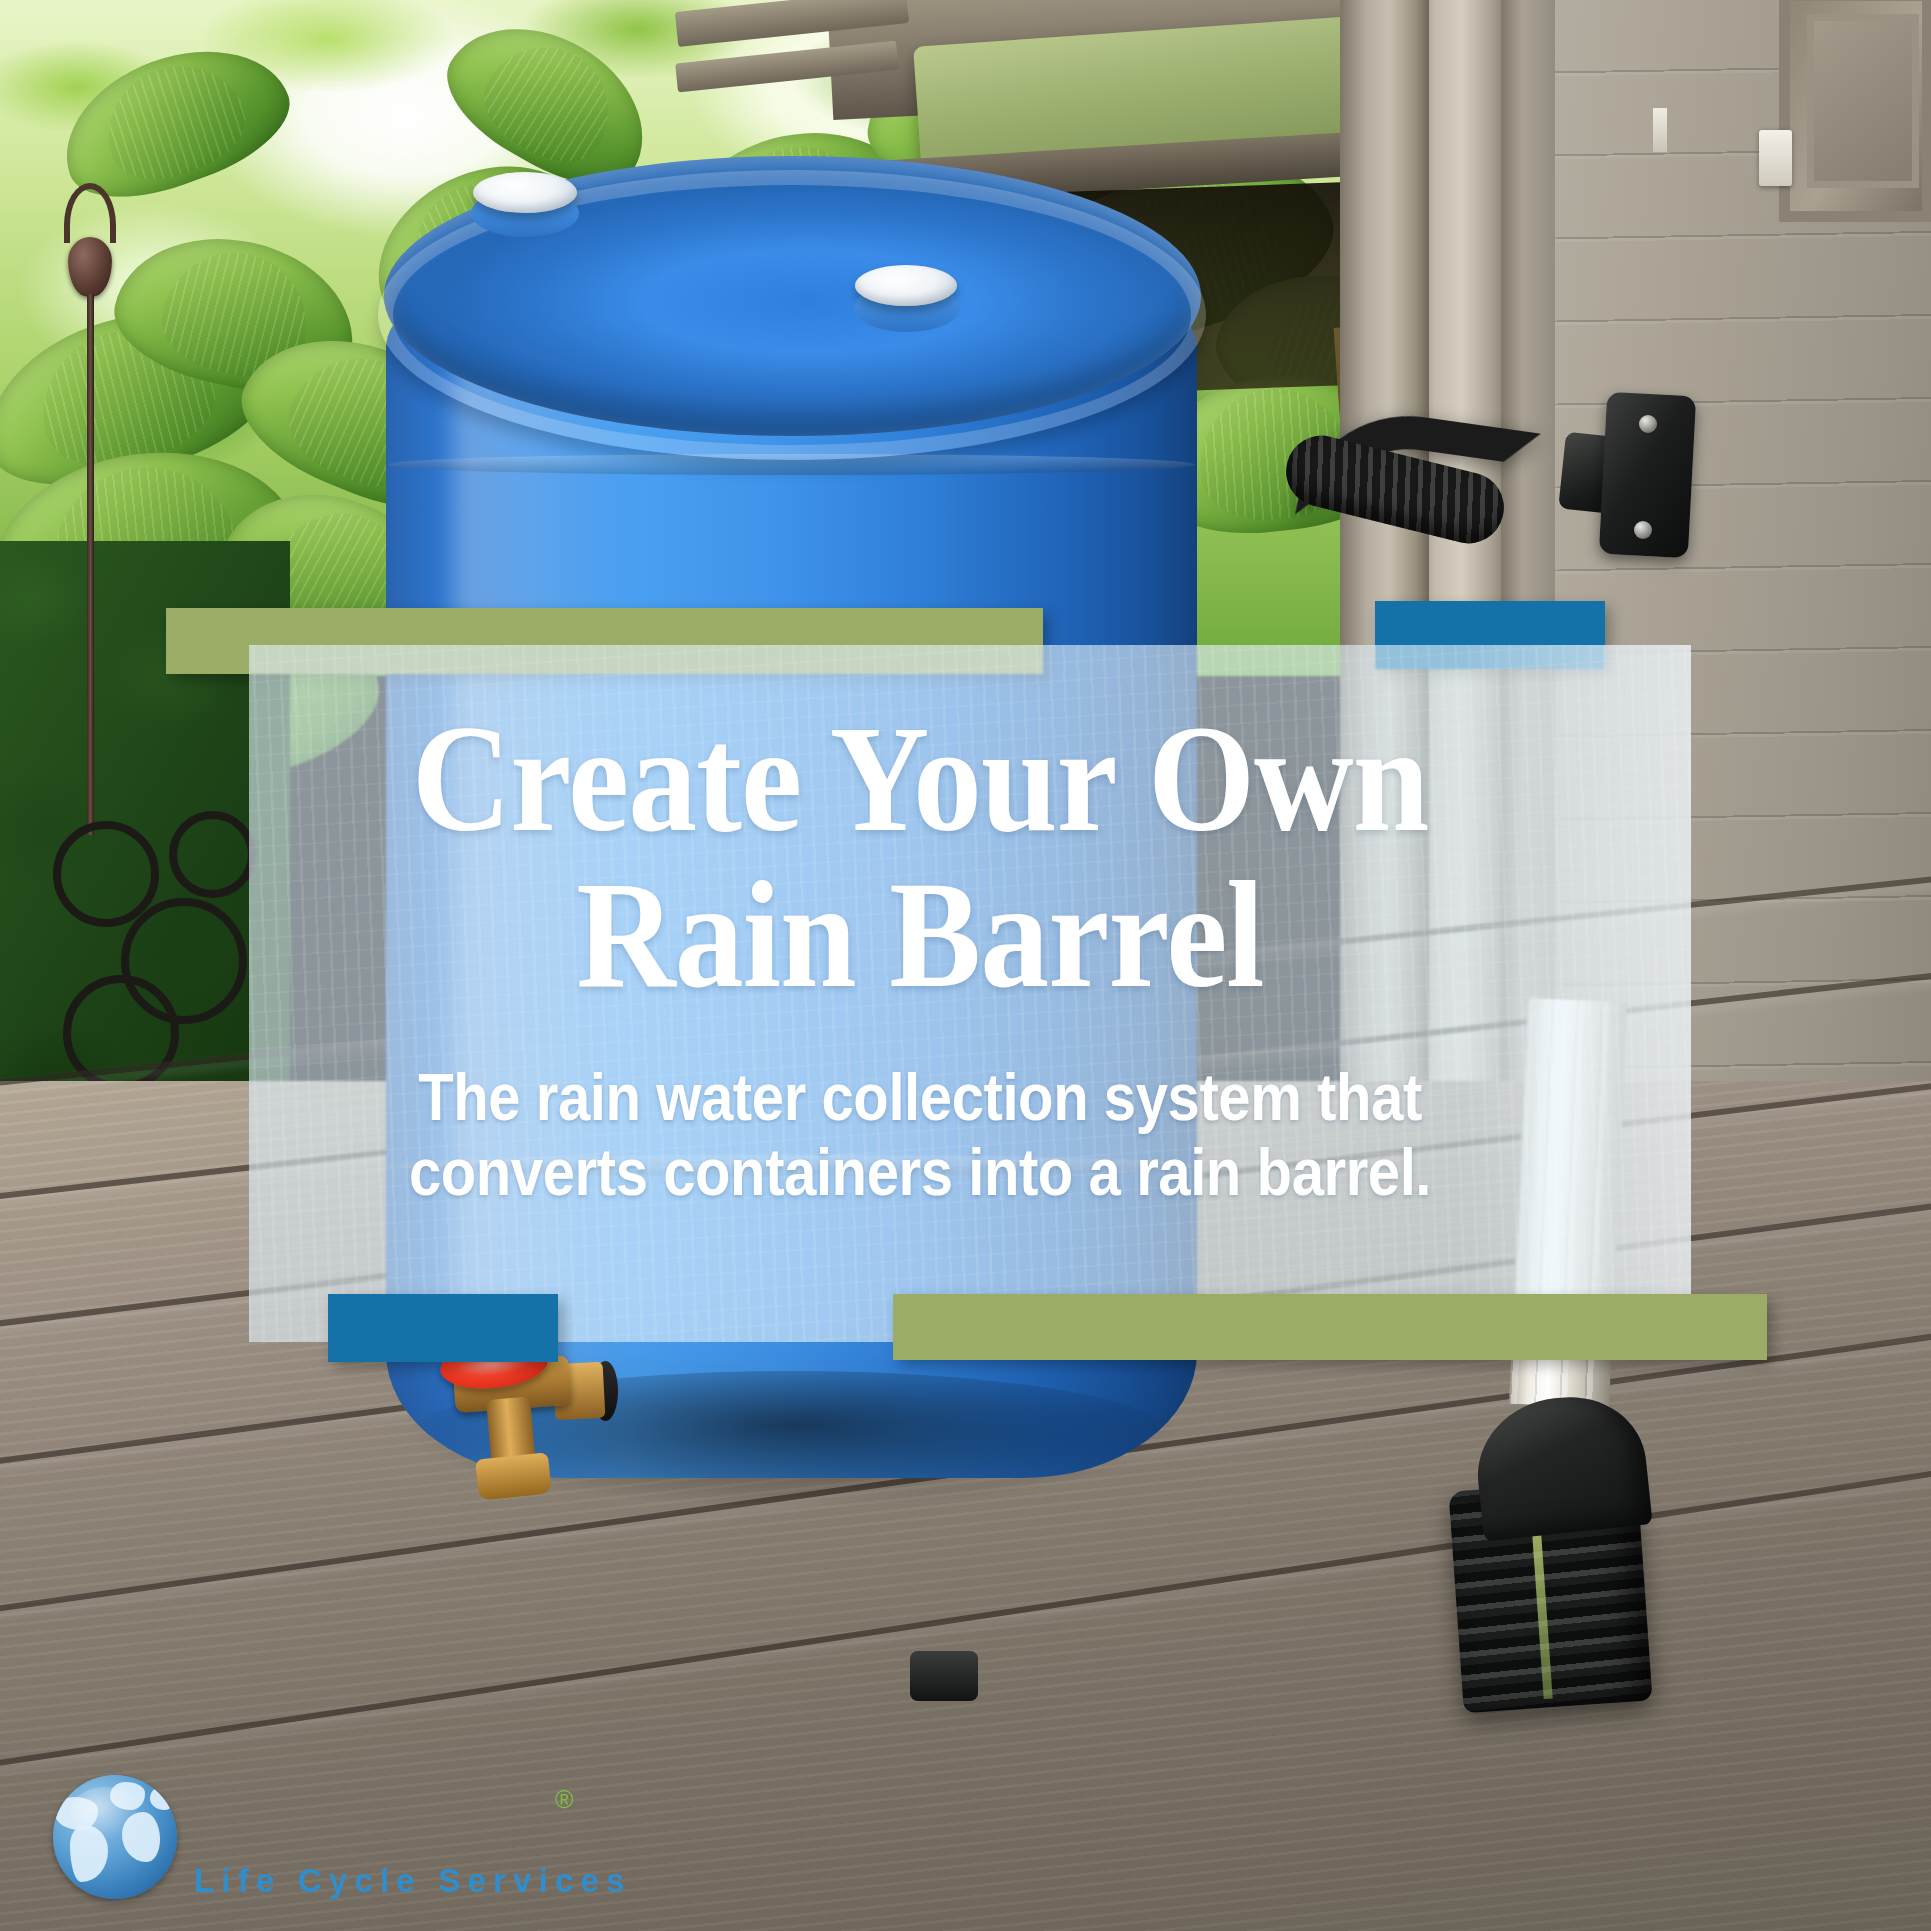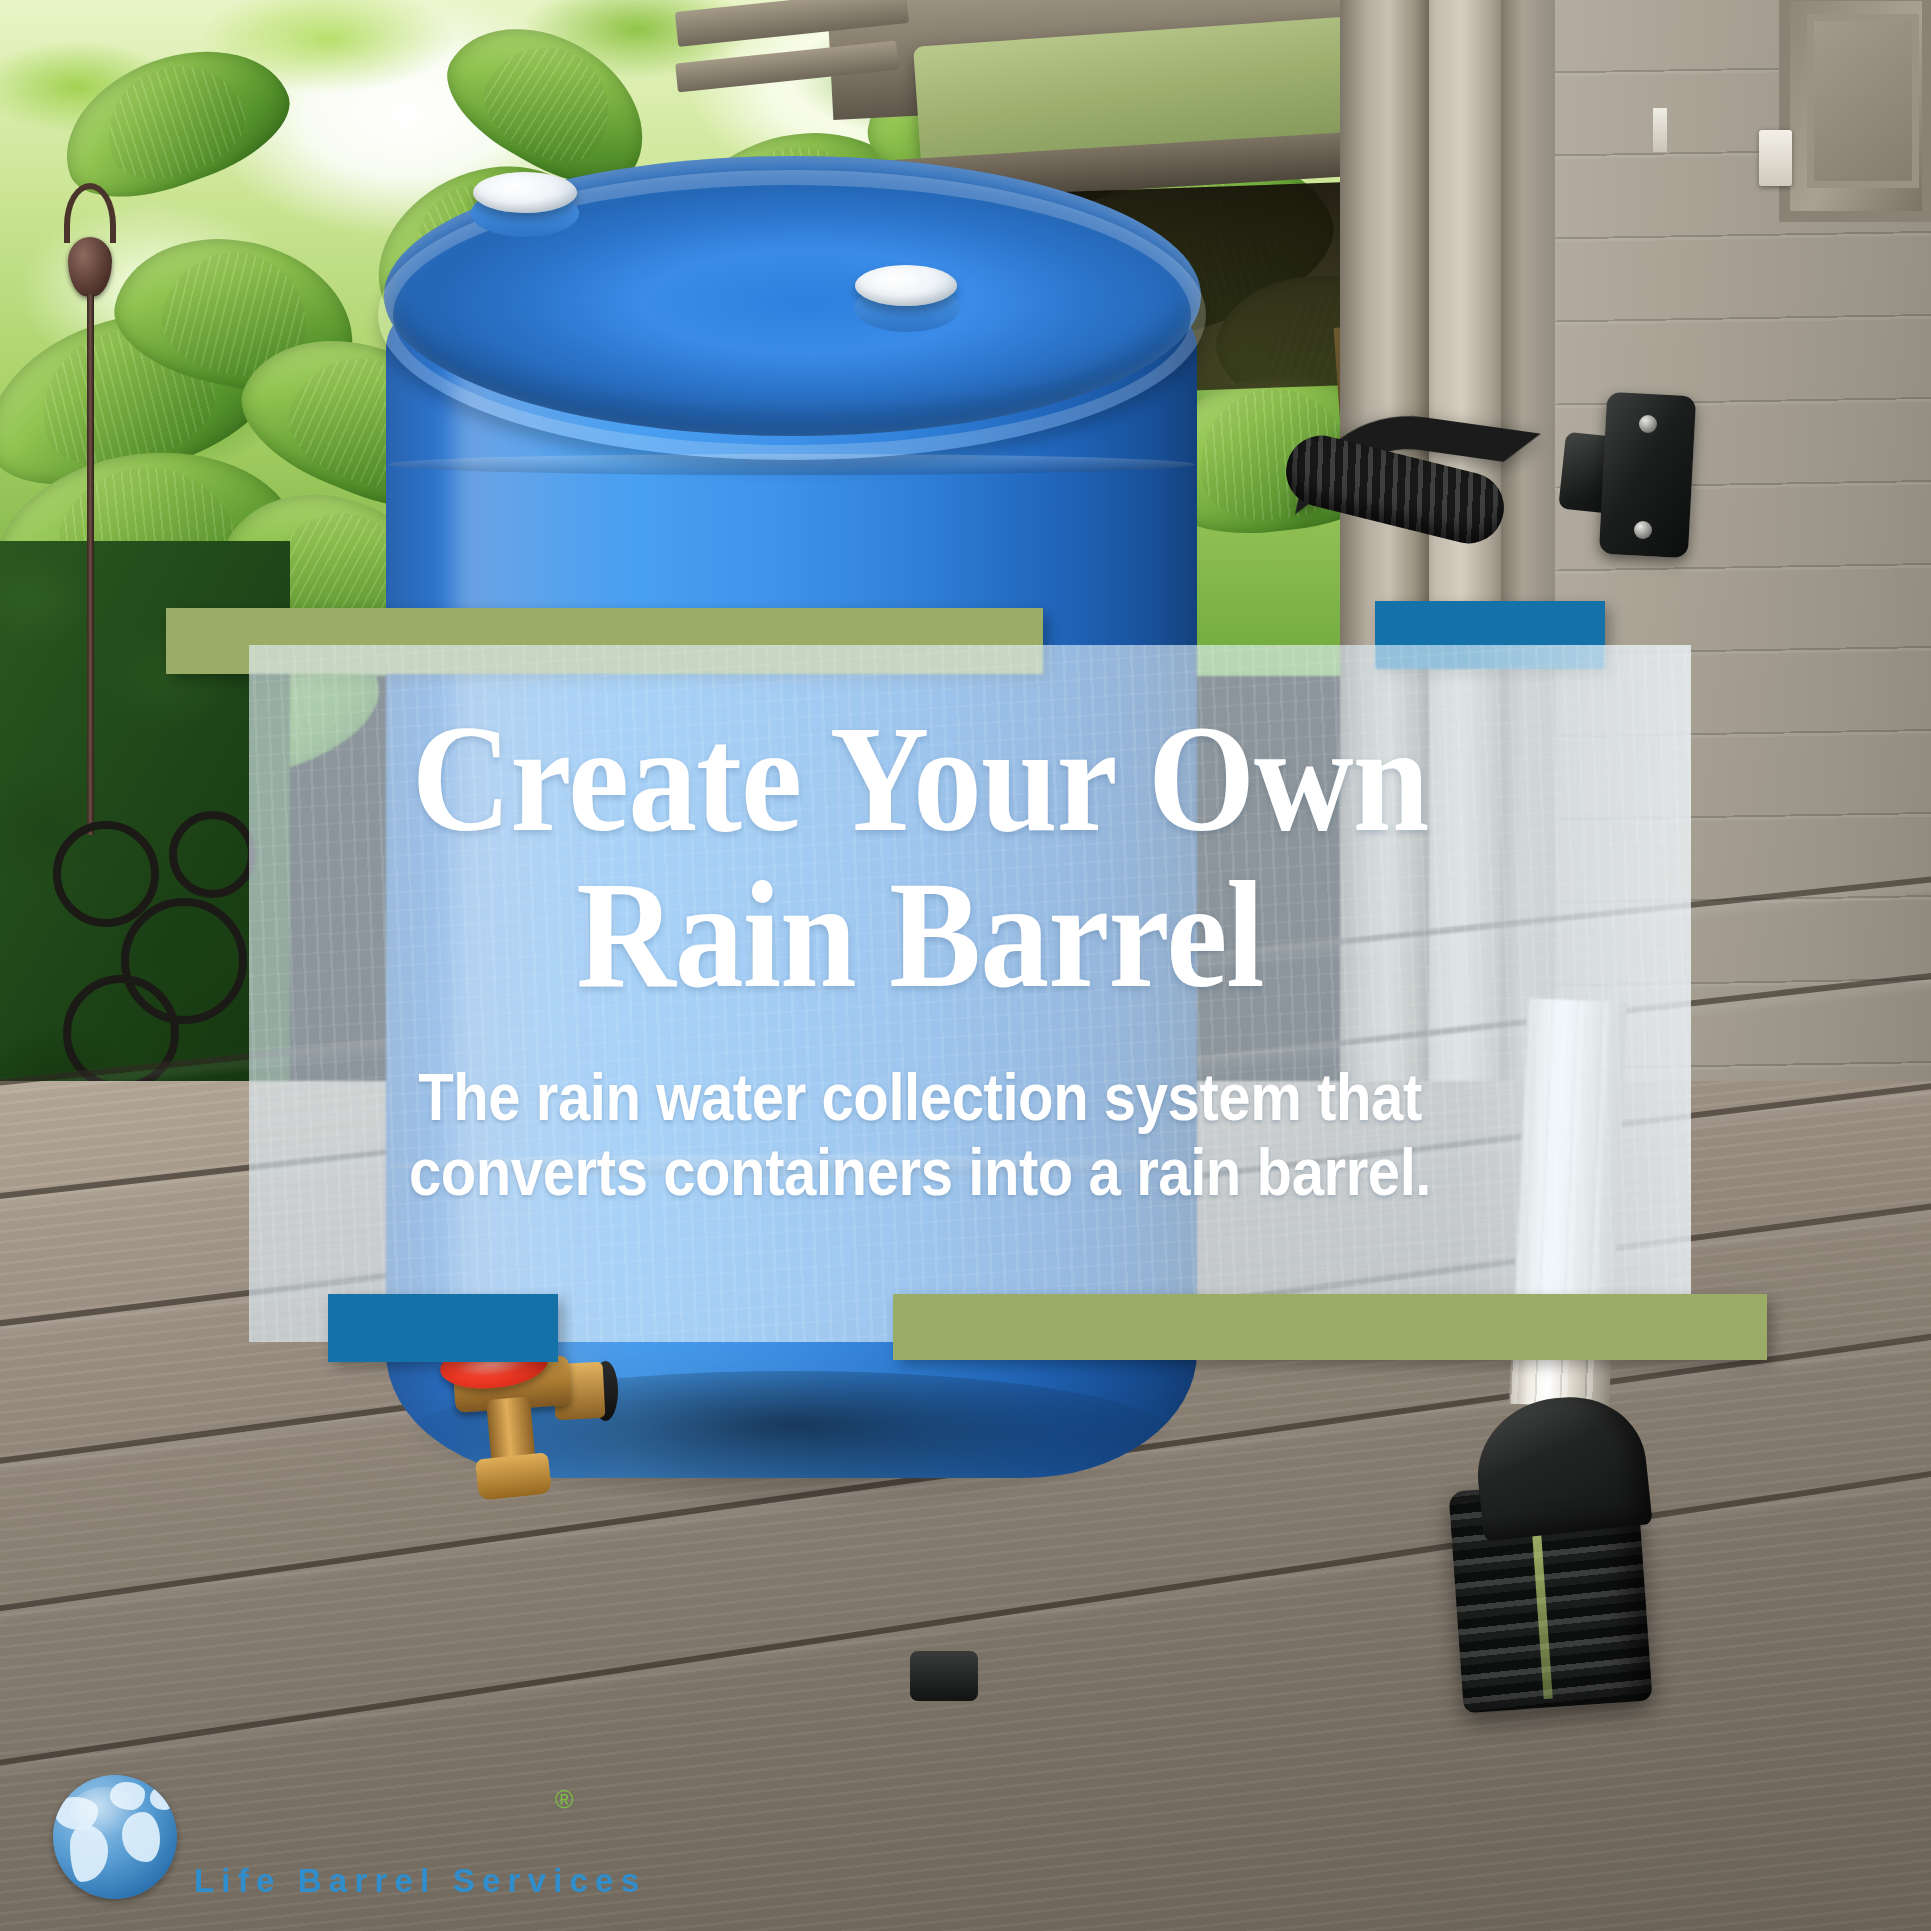--- a/index.html
+++ b/index.html
@@ -603,17 +603,17 @@
   <div class="logo">
     <div class="globe">
       <div class="cont" style="left:2%;  top:18%; width:34%; height:26%;"></div>
       <div class="cont" style="left:14%; top:40%; width:30%; height:46%; border-radius:40% 60% 70% 30% / 35% 45% 55% 65%;"></div>
       <div class="cont" style="left:46%; top:6%;  width:28%; height:22%;"></div>
       <div class="cont" style="left:56%; top:30%; width:30%; height:40%; border-radius:55% 45% 35% 65% / 45% 55% 45% 55%;"></div>
       <div class="cont" style="left:78%; top:10%; width:20%; height:18%;"></div>
       <div class="globe-gloss"></div>
     </div>
     <div class="logo-reg">®</div>
-    <div class="logo-tag">Life Barrel Services</div>
+    <div class="logo-tag">Life Cycle Services</div>
   </div>
 
 </div>
 
 
 </body></html>

